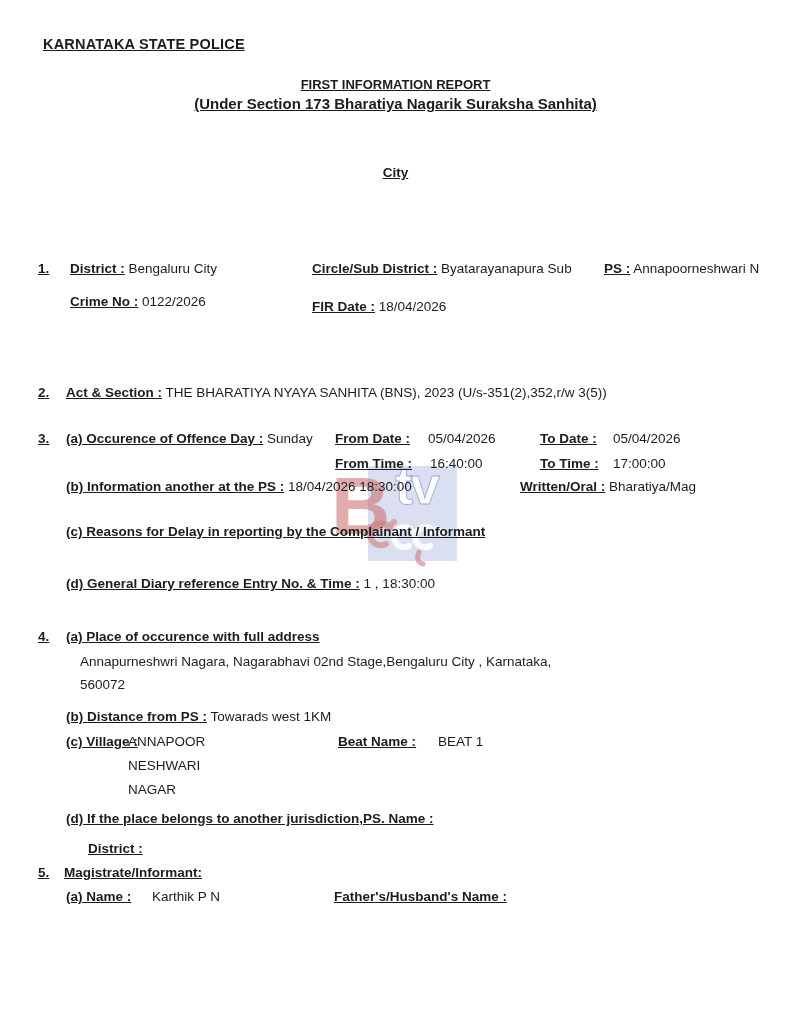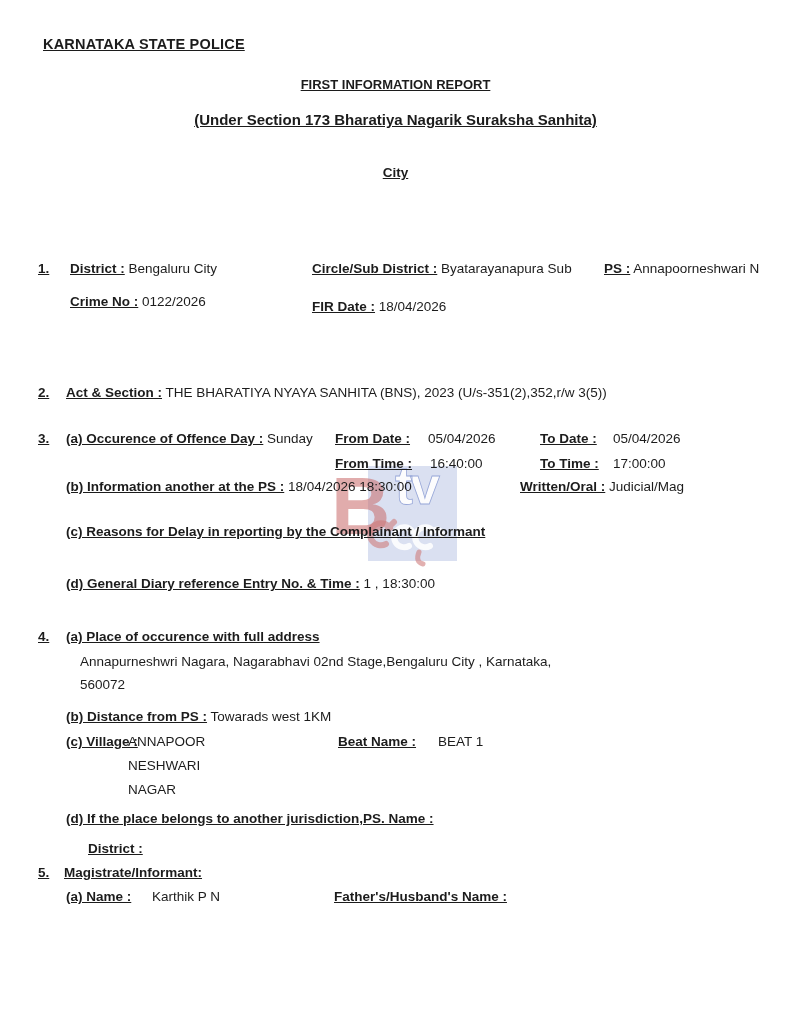--- a/index.html
+++ b/index.html
@@ -8,21 +8,21 @@
     font-family:"Liberation Sans", sans-serif;color:#1c1c1c;
     -webkit-font-smoothing:antialiased;
   }
   .page{position:absolute;inset:0;width:791px;height:1024px;background:#fff;overflow:hidden;}
   .row{position:absolute;white-space:nowrap;font-size:13.5px;line-height:1.15;z-index:2;}
   .center{left:0;width:791px;text-align:center;}
   .b{font-weight:bold;text-decoration:underline;}
   .v{font-weight:normal;text-align:right;}
   .org{font-size:14.5px;letter-spacing:.2px;}
   .title{font-size:13px;}
-  .subtitle{font-size:15px;margin-top:16px;}
+  .subtitle{font-size:15px;}
   .court{font-size:13.5px;}
   .wm{position:absolute;left:331px;top:452px;width:142px;height:122px;z-index:1;pointer-events:none;}
 </style>
 </head>
 <body>
 
 <div class="page">
 
   <div class="wm">
     <svg width="142" height="122" viewBox="0 0 142 122">
@@ -83,21 +83,21 @@
   <div class="row b" style="left:335px;top:456px">From Time :</div>
   <div class="row v" style="left:430px;top:456px">16:40:00</div>
   <div class="row b" style="left:540px;top:456px">To Time :</div>
   <div class="row v" style="left:613px;top:456px">17:00:00</div>
   <div class="row" style="left:66px;top:479px">
     <span class="b">(b) Information another at the PS :</span>
     <span class="v">18/04/2026 18:30:00</span>
   </div>
   <div class="row" style="left:520px;top:479px">
     <span class="b">Written/Oral :</span>
-    <span class="v">Judicial/Mag</span>
+    <span class="v">Bharatiya/Mag</span>
   </div>
   <div class="row b" style="left:66px;top:524px">(c) Reasons for Delay in reporting by the Complainant / Informant</div>
   <div class="row" style="left:66px;top:576px">
     <span class="b">(d) General Diary reference Entry No. &amp; Time :</span>
     <span class="v">1 ,  18:30:00</span>
   </div>
 
   <div class="row b" style="left:38px;top:629px">4.</div>
   <div class="row b" style="left:66px;top:629px">(a) Place of occurence with full address</div>
   <div class="row v" style="left:80px;top:654px">Annapurneshwri Nagara, Nagarabhavi 02nd Stage,Bengaluru City , Karnataka,</div>

